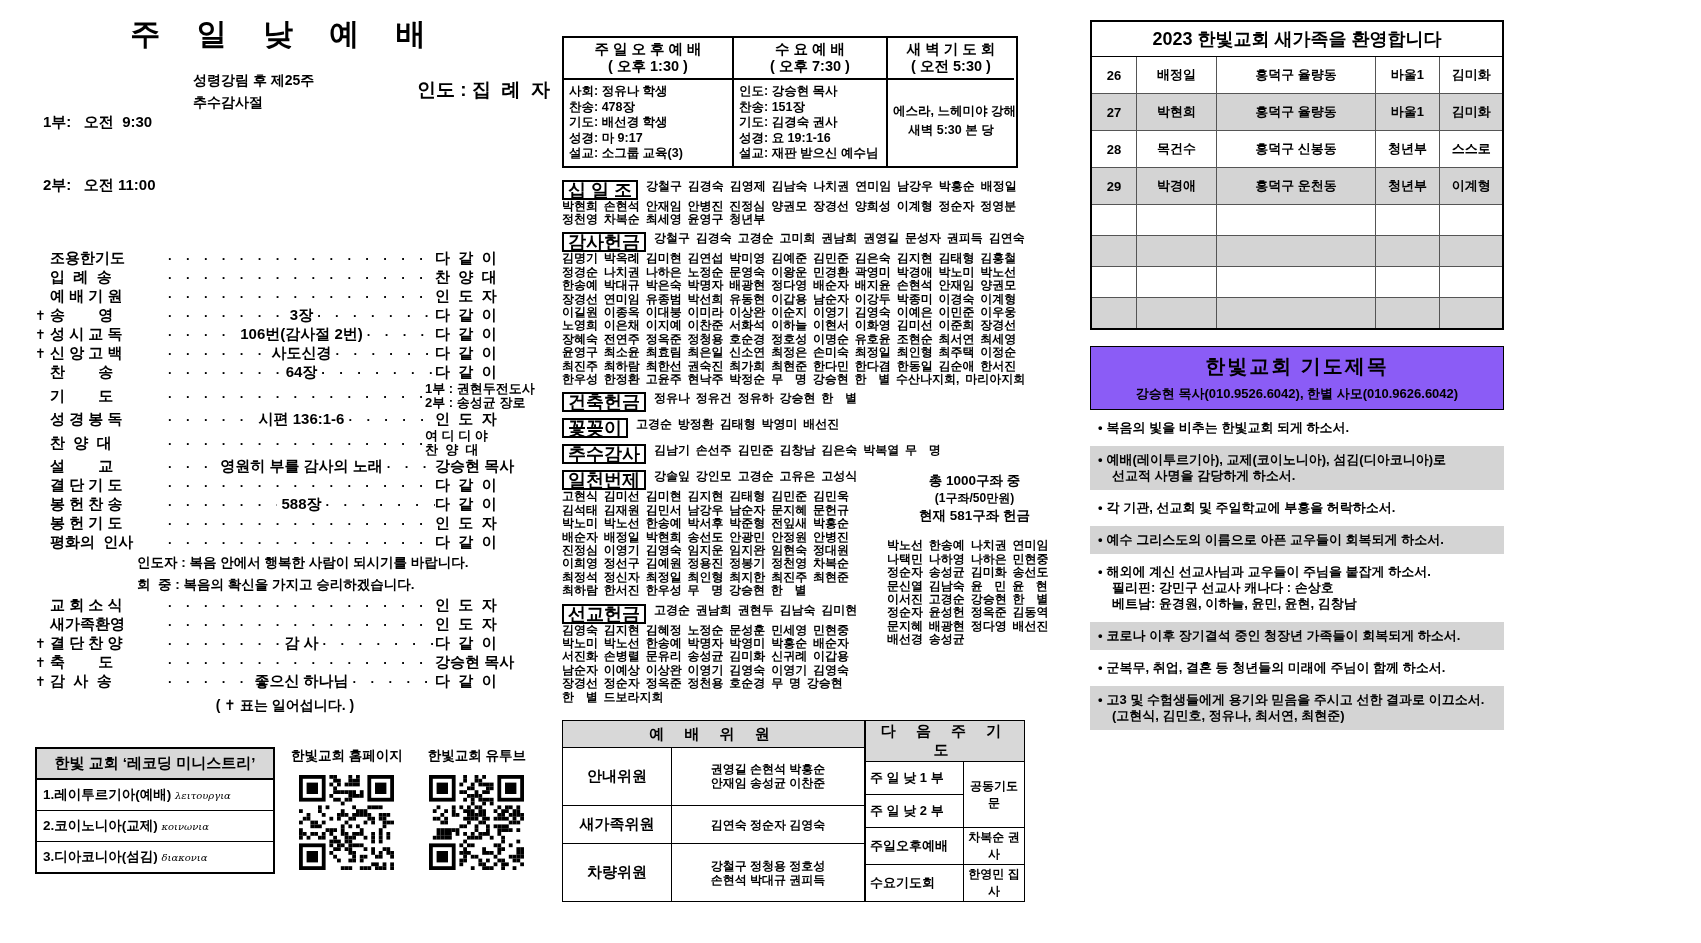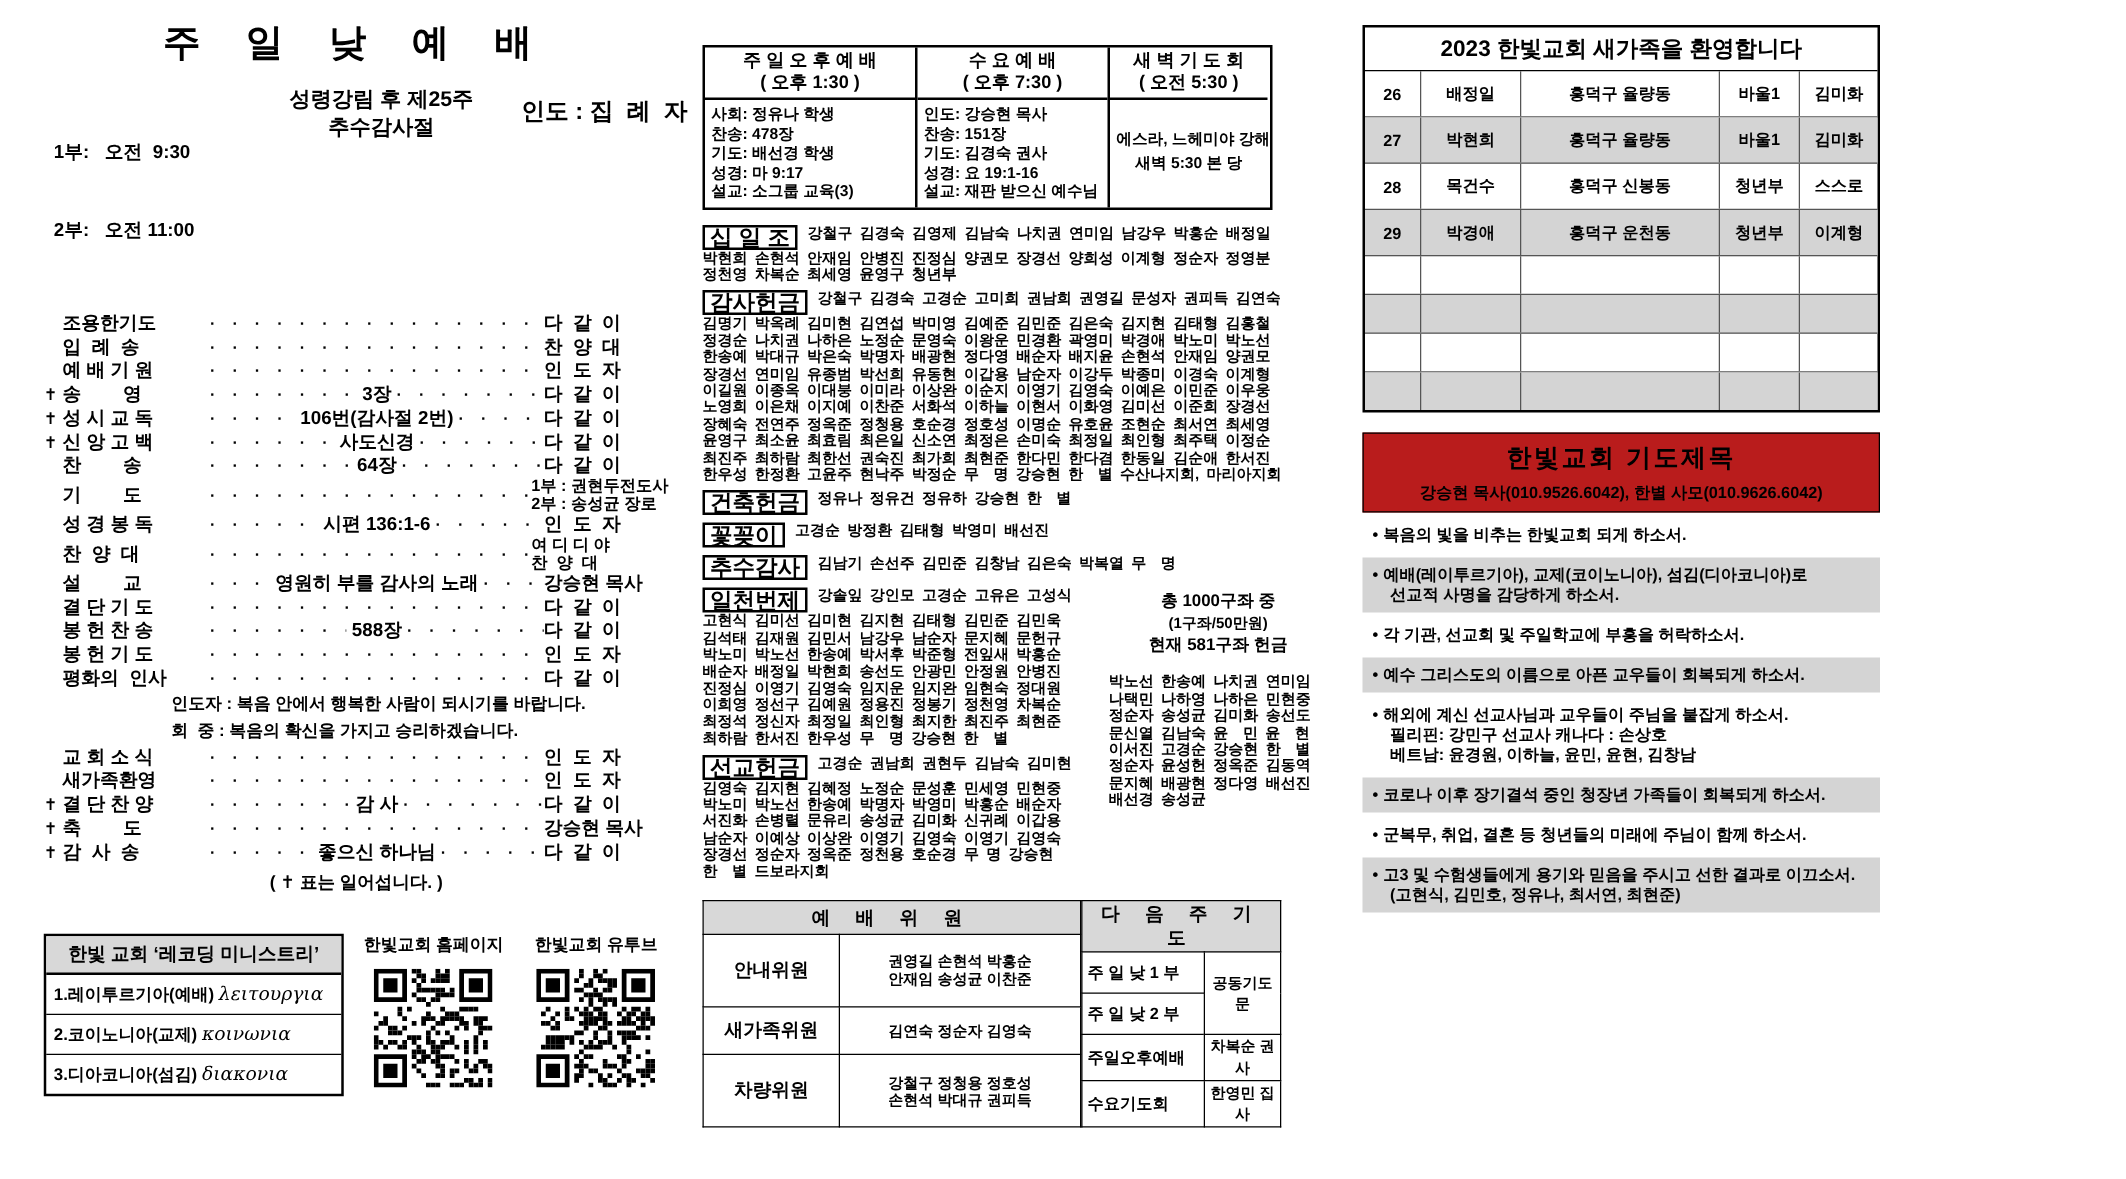--- a/index.html
+++ b/index.html
@@ -6,37 +6,37 @@
   body{
     width:1701px;height:943px;position:relative;background:#ffffff;color:#000;
     font-family:"Liberation Sans","DejaVu Sans",sans-serif;font-weight:bold;overflow:hidden;
   }
   .abs{position:absolute;}
   
   #col-left{left:35px;top:10px;width:500px;}
   .main-title{text-align:center;font-size:30px;letter-spacing:14px;margin:4px 0 14px 0;}
   .info-row{display:flex;font-size:15px;line-height:21px;margin-bottom:12px;}
   .info-times{width:150px;padding-left:8px;white-space:pre;}
-  .info-season{flex:1;text-align:center;font-size:17px;line-height:22px;}
+  .info-season{flex:1;text-align:left;font-size:14px;line-height:22px;}
   .info-leader{width:118px;font-size:19px;padding-top:10px;white-space:pre;}
   .orow{display:flex;align-items:center;min-height:19px;font-size:15px;}
   .cross{width:15px;font-size:13px;}
   .olabel{width:118px;white-space:pre;}
   .dots{flex:1;overflow:hidden;white-space:nowrap;text-align:center;font-size:13px;letter-spacing:5px;}
   .ocenter{white-space:pre;padding:0 4px;font-size:15px;}
   .oright{width:100px;white-space:pre;}
   .rstack{width:110px;font-size:13px;line-height:14px;white-space:pre;}
   .note-line{padding-left:102px;font-size:13.5px;line-height:22px;white-space:pre;}
   .stand-note{text-align:center;font-size:14px;margin-top:6px;}
   #ministry-area{display:flex;margin-top:32px;}
   #ministry-box{width:248px;border:2px solid #000;}
   #ministry-box .mhead{background:#d8d8d8;border-bottom:2px solid #000;text-align:center;font-size:15px;padding:5px 0;}
   .mrow{border-top:1.5px solid #000;padding:6px 6px;font-size:13.5px;white-space:pre;}
   .mrow:first-of-type{border-top:none;}
-  .greek{font-family:"DejaVu Serif",serif;font-style:italic;font-weight:normal;font-size:15px;margin-top:24px;}
+  .greek{font-family:"DejaVu Serif",serif;font-style:italic;font-weight:normal;font-size:10px;margin-top:24px;}
   .qrblock{width:122px;margin-left:14px;text-align:center;}
   .qrcap{font-size:13.5px;margin-bottom:10px;white-space:nowrap;}
   .qrimg{display:inline-block;}
   
   #col-mid{left:562px;top:36px;width:500px;}
   #services{display:flex;border:2px solid #000;width:452px;}
   .svc{border-right:2px solid #000;}
   .svc:last-child{border-right:none;}
   .svc-head{border-bottom:2px solid #000;text-align:center;font-size:14.5px;line-height:17px;padding:3px 0;white-space:pre;}
   .svc-body{padding:4px 5px;font-size:12.5px;line-height:15.5px;white-space:pre;}
@@ -68,21 +68,21 @@
   .nrow{display:flex;border-bottom:1px solid #555;}
   .nrow:last-child{border-bottom:none;}
   .ncell{border-right:1px solid #555;display:flex;align-items:center;justify-content:center;font-size:13px;}
   .ncell:last-child{border-right:none;}
   .nh{background:#bfbfbf;height:24px;font-size:13.5px;}
   .c-no{width:44px;}.c-name{width:80px;}.c-addr{width:158px;}.c-grp{width:64px;}.c-gde{width:62px;}
   .data-h{height:36px;}
   .empty-h{height:30px;}
   .shaded{background:#d4d4d4;}
   #prayer{margin-top:16px;}
-  #prayer-head{border:1.8px solid #000;background:#b91c1c;text-align:center;padding:4px 0 6px 0;}
+  #prayer-head{border:1.8px solid #000;background:#8b5cf6;text-align:center;padding:4px 0 6px 0;}
   #prayer-title{font-size:20px;letter-spacing:2px;padding:2px 0;}
   #prayer-sub{font-size:13px;margin-top:3px;}
   .pitem{font-size:13px;line-height:16px;padding:6px 8px;margin-top:4px;}
   .pitem .pline{padding-left:14px;}
   .pitem .pline.first{padding-left:0;}
   .bullet{margin-right:4px;}
 </style>
 </head>
 <body>
 

